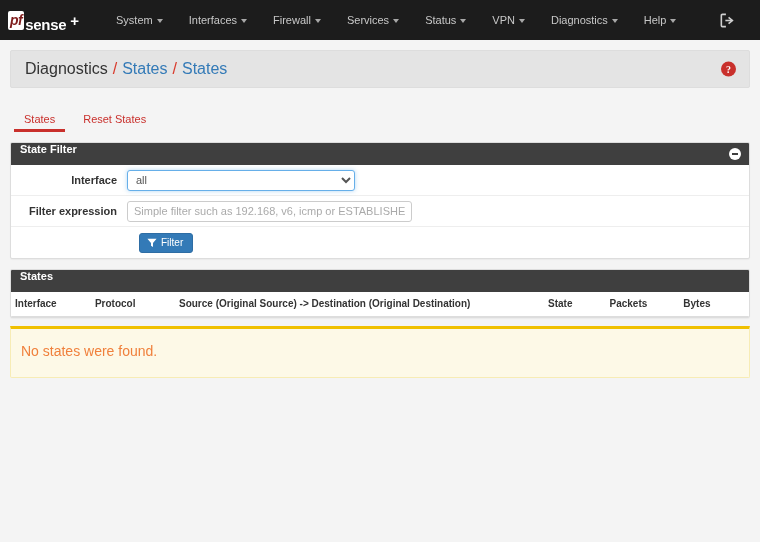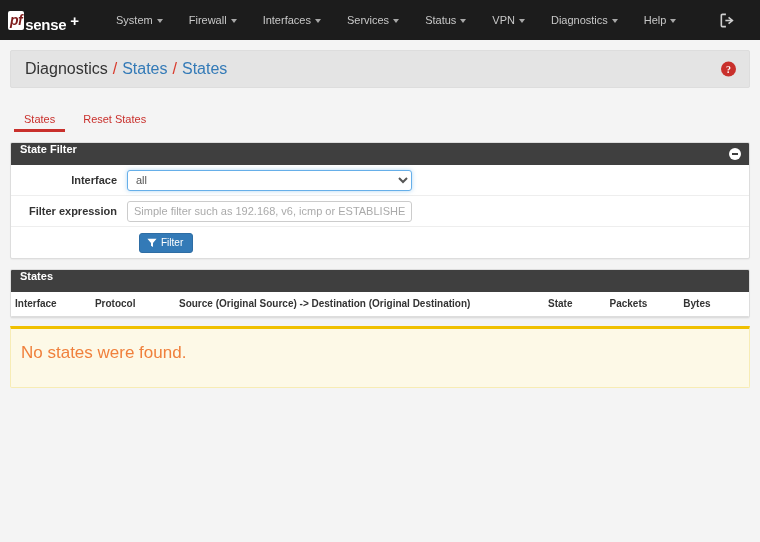--- a/index.html
+++ b/index.html
@@ -218,21 +218,21 @@
     text-align: right;
     padding-right: 10px;
     font-size: 11px;
     font-weight: bold;
     color: #333;
     flex: none;
   }
   .form-control-wrap { flex: 1; }
 
   select.form-control {
-    width: 285px;
+    width: 228px;
     height: 21px;
     font-size: 11px;
     font-family: "Liberation Sans", sans-serif;
     color: #555;
     padding: 1px 4px;
     border: 1px solid #66afe9;
     border-radius: 3px;
     background: #fff;
     outline: none;
     box-shadow: 0 0 4px rgba(102,175,233,0.5);
@@ -292,38 +292,38 @@
 
   
   .alert-warning {
     margin: 8px 10px 0 10px;
     background: #fdf9e7;
     border-top: 3px solid #f0c000;
     border-bottom: 1px solid #f7ecb5;
     border-left: 1px solid #f7ecb5;
     border-right: 1px solid #f7ecb5;
     border-radius: 0 0 2px 2px;
-    padding: 14px 10px 24px 10px;
-    font-size: 17px;
+    padding: 14px 10px 18px 10px;
+    font-size: 14px;
     color: #f0803c;
   }
 </style>
 </head>
 <body>
 
 <div class="navbar">
   <a class="brand">
     <span class="brand-pf">pf</span>
       <span class="brand-sense">sense</span>
       <span class="brand-plus">+</span>
   </a>
   <div class="nav-items">
     <a class="nav-item"><span>System</span><i class="caret"></i></a>
+    <a class="nav-item"><span>Interfaces</span><i class="caret"></i></a>
     <a class="nav-item"><span>Firewall</span><i class="caret"></i></a>
-    <a class="nav-item"><span>Interfaces</span><i class="caret"></i></a>
     <a class="nav-item"><span>Services</span><i class="caret"></i></a>
     <a class="nav-item"><span>Status</span><i class="caret"></i></a>
     <a class="nav-item"><span>VPN</span><i class="caret"></i></a>
     <a class="nav-item"><span>Diagnostics</span><i class="caret"></i></a>
     <a class="nav-item"><span>Help</span><i class="caret"></i></a>
   </div>
   <div class="nav-right">
     <svg class="logout-icon" viewBox="0 0 16 16" fill="none" stroke="#d0d0d0" stroke-width="1.5">
       <path d="M6.5 2.2 H3.2 A1 1 0 0 0 2.2 3.2 V12.8 A1 1 0 0 0 3.2 13.8 H6.5"></path>
       <path d="M9 5 L12.6 8 L9 11"></path>

